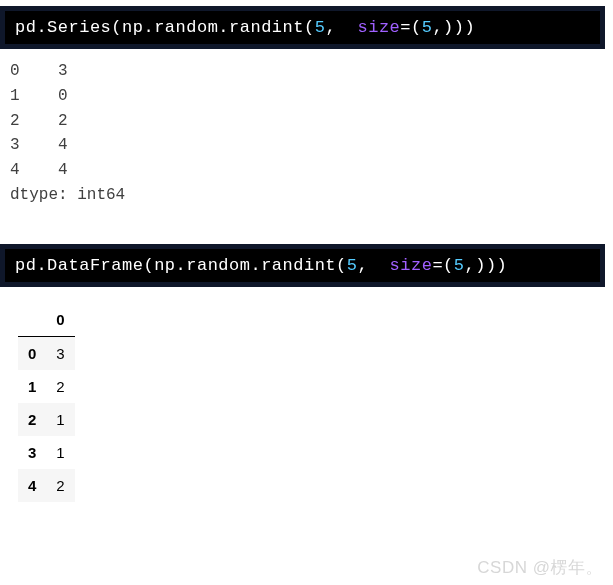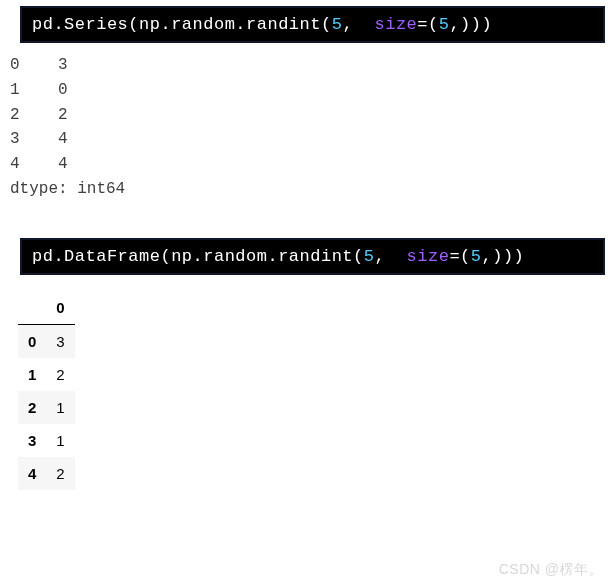--- a/index.html
+++ b/index.html
@@ -7,22 +7,22 @@
     margin: 0;
     padding: 0;
     width: 613px;
     height: 585px;
     background: #ffffff;
     font-family: "Consolas", "Courier New", monospace;
     font-size: 16px;
     position: relative;
   }
   .cell {
-    margin: 6px 8px 2px 20px;
-    border: 2px solid #0f172a;
+    margin: 6px 8px 2px 0;
+    border: 5px solid #0f172a;
   }
   .code-bar {
     background: #000000;
     color: #ffffff;
     padding: 7px 10px;
     font-family: "SimSun", "Courier New", monospace;
     font-size: 17px;
     letter-spacing: 0.5px;
     white-space: pre;
   }
@@ -65,21 +65,21 @@
   .df-table tbody tr:nth-child(odd) { background:#f6f6f6; }
   .df-table tbody tr:nth-child(even) { background:#ffffff; }
 
   .gap { height:24px; }
 
   .watermark {
     position:absolute;
     right:10px;
     bottom:6px;
     font-family: Arial,sans-serif;
-    font-size:14px;
+    font-size:17px;
     color:#d7d7d7;
     letter-spacing:0.5px;
   }
 </style>
 </head>
 <body>
 
 <div class="cell">
   <div class="code-bar"><span class="tok-func">pd.Series</span><span class="tok-paren">(</span><span class="tok-func">np.random.randint</span><span class="tok-paren">(</span><span class="tok-num">5</span><span class="tok-white">,  </span><span class="tok-kw">size</span><span class="tok-eq">=</span><span class="tok-paren">(</span><span class="tok-num">5</span><span class="tok-white">,</span><span class="tok-paren">)</span><span class="tok-paren">)</span><span class="tok-paren">)</span></div>
 </div>

